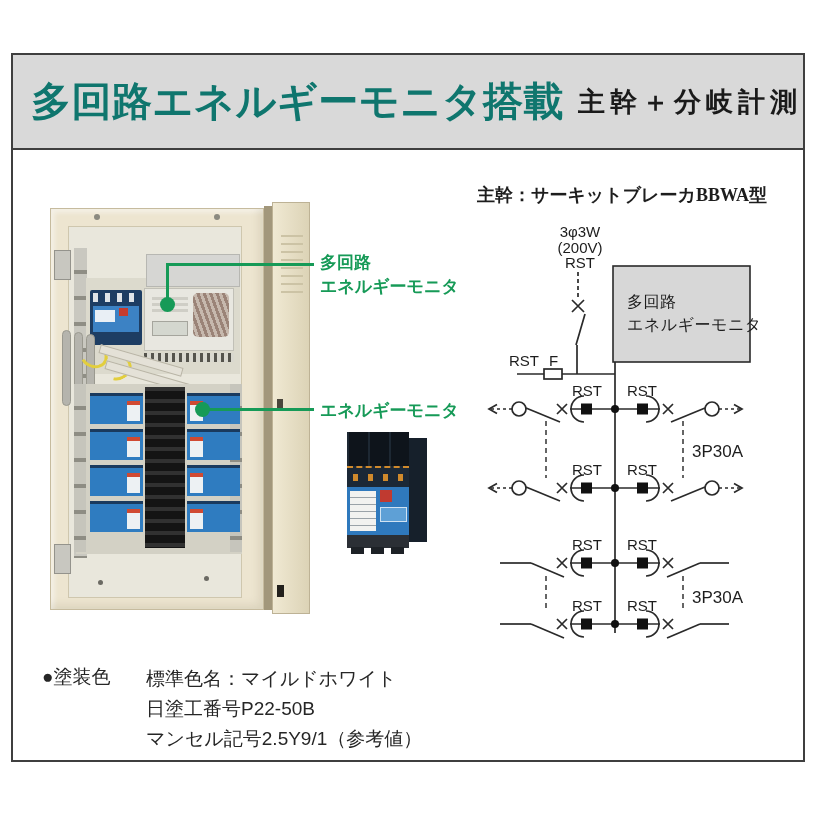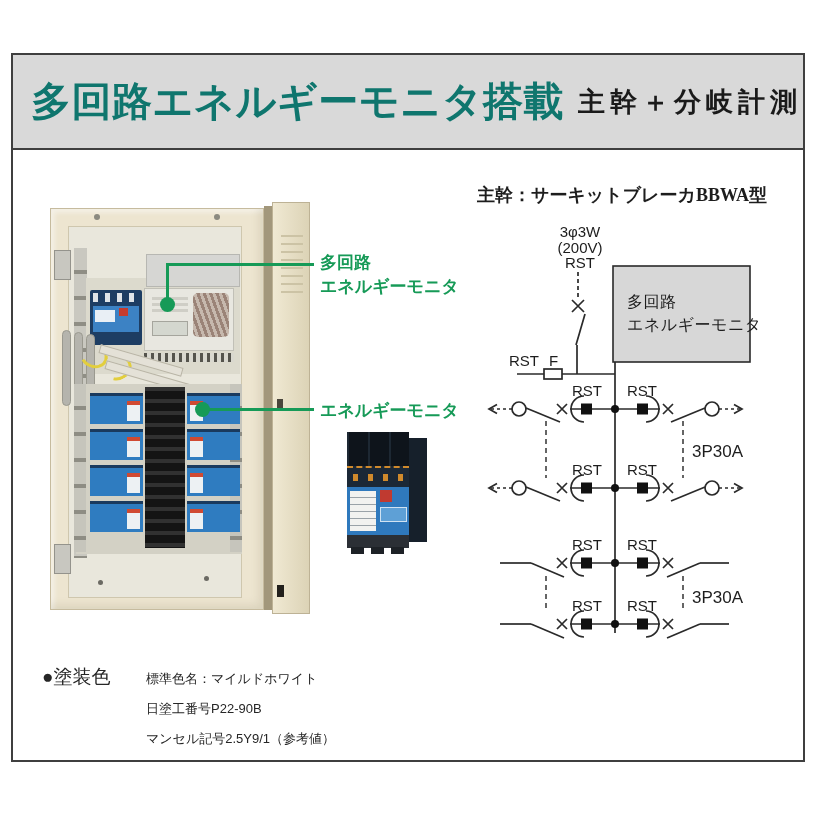--- a/index.html
+++ b/index.html
@@ -79,21 +79,21 @@
   .pb-tag{left:33px;top:20px;width:27px;height:15px;background:#5ea0d6;border:1px solid #cfe2f2;}
   .pb-base{left:4px;top:105px;width:62px;height:13px;background:#2b2f35;}
   .pb-foot{top:117px;width:13px;height:7px;background:#1d2126;}
 
   
   .diag-title{position:absolute;left:477px;top:183px;font-size:18px;font-weight:700;color:#1d1d1d;white-space:nowrap;font-family:Liberation Serif, serif;}
   svg text{font-family:"Liberation Sans",sans-serif;fill:#1d1d1d;}
 
   
   .paint-label{position:absolute;left:42px;top:664px;font-size:19px;color:#262626;}
-  .paint-lines{position:absolute;left:146px;top:664px;font-size:13px;line-height:30px;color:#262626;white-space:nowrap;}
+  .paint-lines{position:absolute;left:146px;top:664px;font-size:19px;line-height:30px;color:#262626;white-space:nowrap;}
 </style>
 </head>
 <body>
 
 <div class="page">
 
   <div class="frame">
     <div class="hdr">
       <div class="hdr-title">多回路エネルギーモニタ搭載</div>
       <div class="hdr-sub">
@@ -287,17 +287,17 @@
       </g>
 
       <text x="692" y="457" font-size="17" stroke="none" fill="#1d1d1d">3P30A</text>
       <text x="692" y="603" font-size="17" stroke="none" fill="#1d1d1d">3P30A</text>
     </g>
   </svg>
 
   <div class="paint-label">●塗装色</div>
   <div class="paint-lines">
     <div>標準色名：マイルドホワイト</div>
-    <div>日塗工番号P22-90B</div>
+    <div>日塗工番号P22-50B</div>
     <div>マンセル記号2.5Y9/1（参考値）</div>
   </div>
 
 </div>
 
 </body></html>

